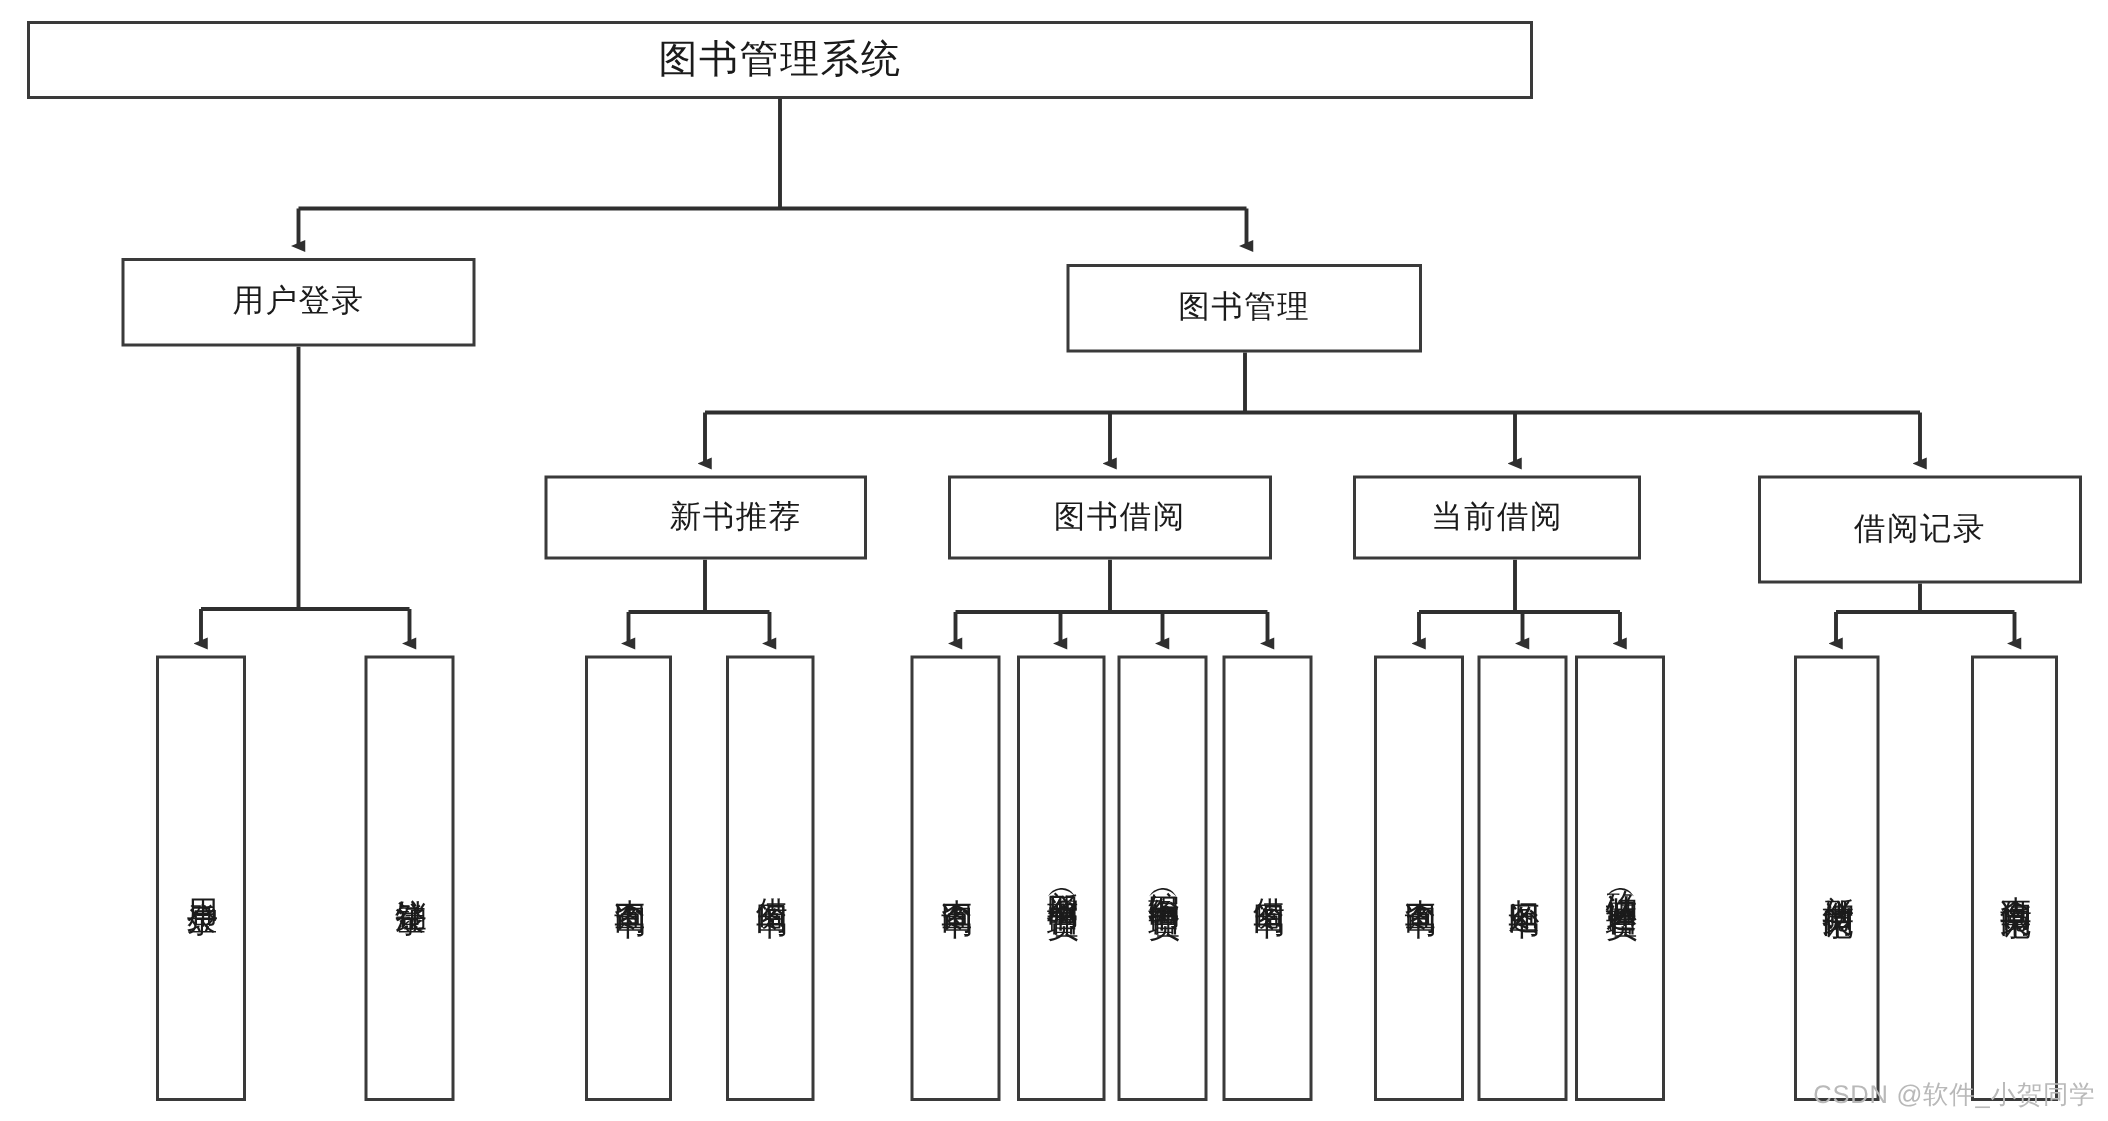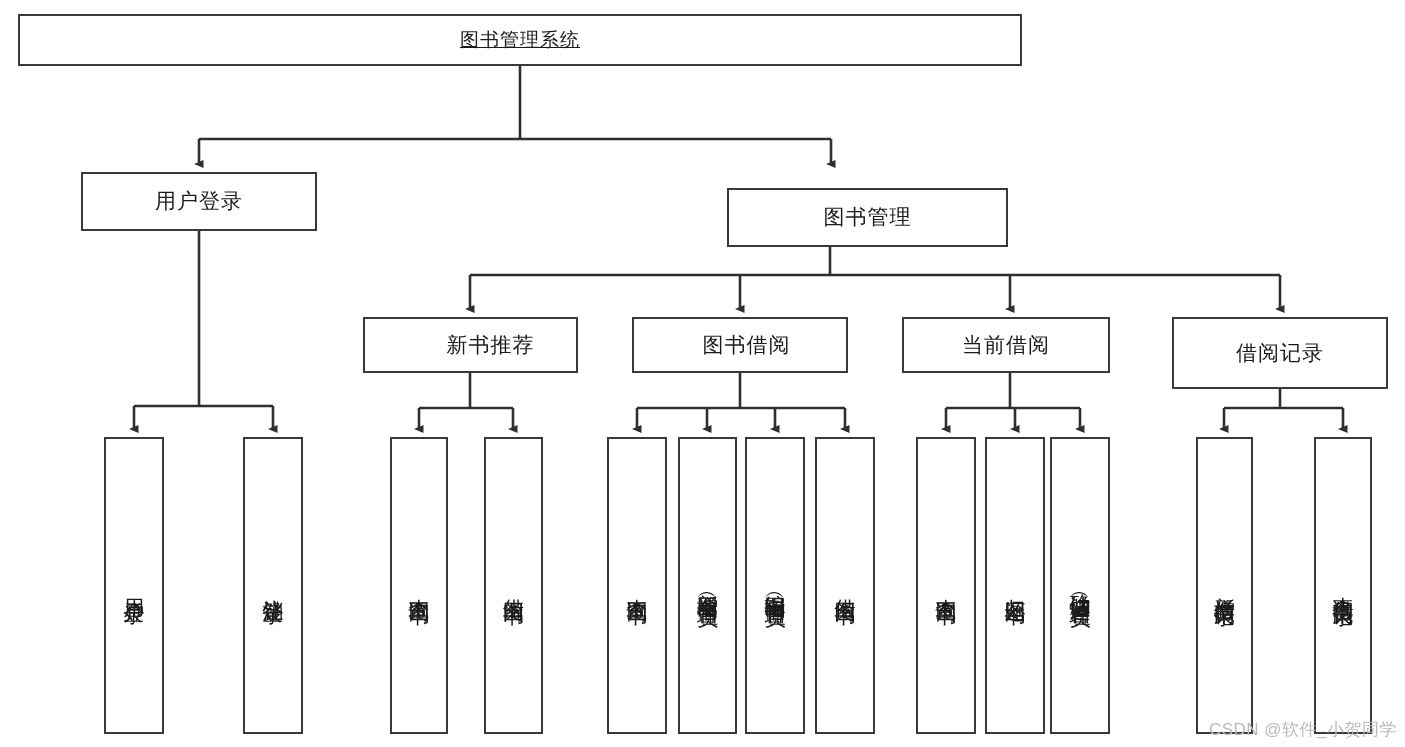--- a/index.html
+++ b/index.html
@@ -35,22 +35,21 @@
   }
   .node.vertical {
     writing-mode: vertical-rl;
     text-orientation: upright;
     font-size: 21px;
     letter-spacing: 2px;
     padding: 6px 0;
     white-space: nowrap;
   }
   .node.root {
-    font-size: 19px;
-    text-decoration: underline;
+    font-size: 26px;
   }
   #edges {
     position: absolute;
     left: 0;
     top: 0;
     width: 1405px;
     height: 747px;
     pointer-events: none;
   }
   .watermark {
@@ -114,25 +113,25 @@
       <path d="M1280,373 L1280,408"></path>
       <path d="M1224,408 L1343,408"></path>
       <path d="M1224,408 L1224,429" marker-end="url(#arrow)"></path>
       <path d="M1343,408 L1343,429" marker-end="url(#arrow)"></path>
     </g>
   </svg>
 
   <div class="node horizontal root" style="left:18px; top:14px; width:1004px; height:52px;">图书管理系统</div>
 
   <div class="node horizontal" style="left:81px; top:172px; width:236px; height:59px;">用户登录</div>
-  <div class="node horizontal" style="left:711px; top:188px; width:281px; height:59px;margin-left:16px;">图书管理</div>
+  <div class="node horizontal" style="left:711px; top:176px; width:237px; height:59px;">图书管理</div>
 
   <div class="node horizontal" style="left:363px; top:317px; width:215px; height:56px;padding-left:40px;">新书推荐</div>
   <div class="node horizontal" style="left:632px; top:317px; width:216px; height:56px;padding-left:13px;">图书借阅</div>
-  <div class="node horizontal" style="left:902px; top:317px; width:208px; height:56px;">当前借阅</div>
+  <div class="node horizontal" style="left:902px; top:317px; width:192px; height:56px;">当前借阅</div>
   <div class="node horizontal" style="left:1172px; top:317px; width:216px; height:72px;">借阅记录</div>
 
   <div class="node vertical" style="left:104px; top:437px; width:60px; height:297px;">用户登录</div>
   <div class="node vertical" style="left:243px; top:437px; width:60px; height:297px;">注销登录</div>
   <div class="node vertical" style="left:390px; top:437px; width:58px; height:297px;">查询图书</div>
   <div class="node vertical" style="left:484px; top:437px; width:59px; height:297px;">借阅图书</div>
   <div class="node vertical" style="left:607px; top:437px; width:60px; height:297px;">查询图书</div>
   <div class="node vertical" style="left:678px; top:437px; width:59px; height:297px;">新增图书（管理员）</div>
   <div class="node vertical" style="left:745px; top:437px; width:60px; height:297px;">编辑图书（管理员）</div>
   <div class="node vertical" style="left:815px; top:437px; width:60px; height:297px;">借阅图书</div>

